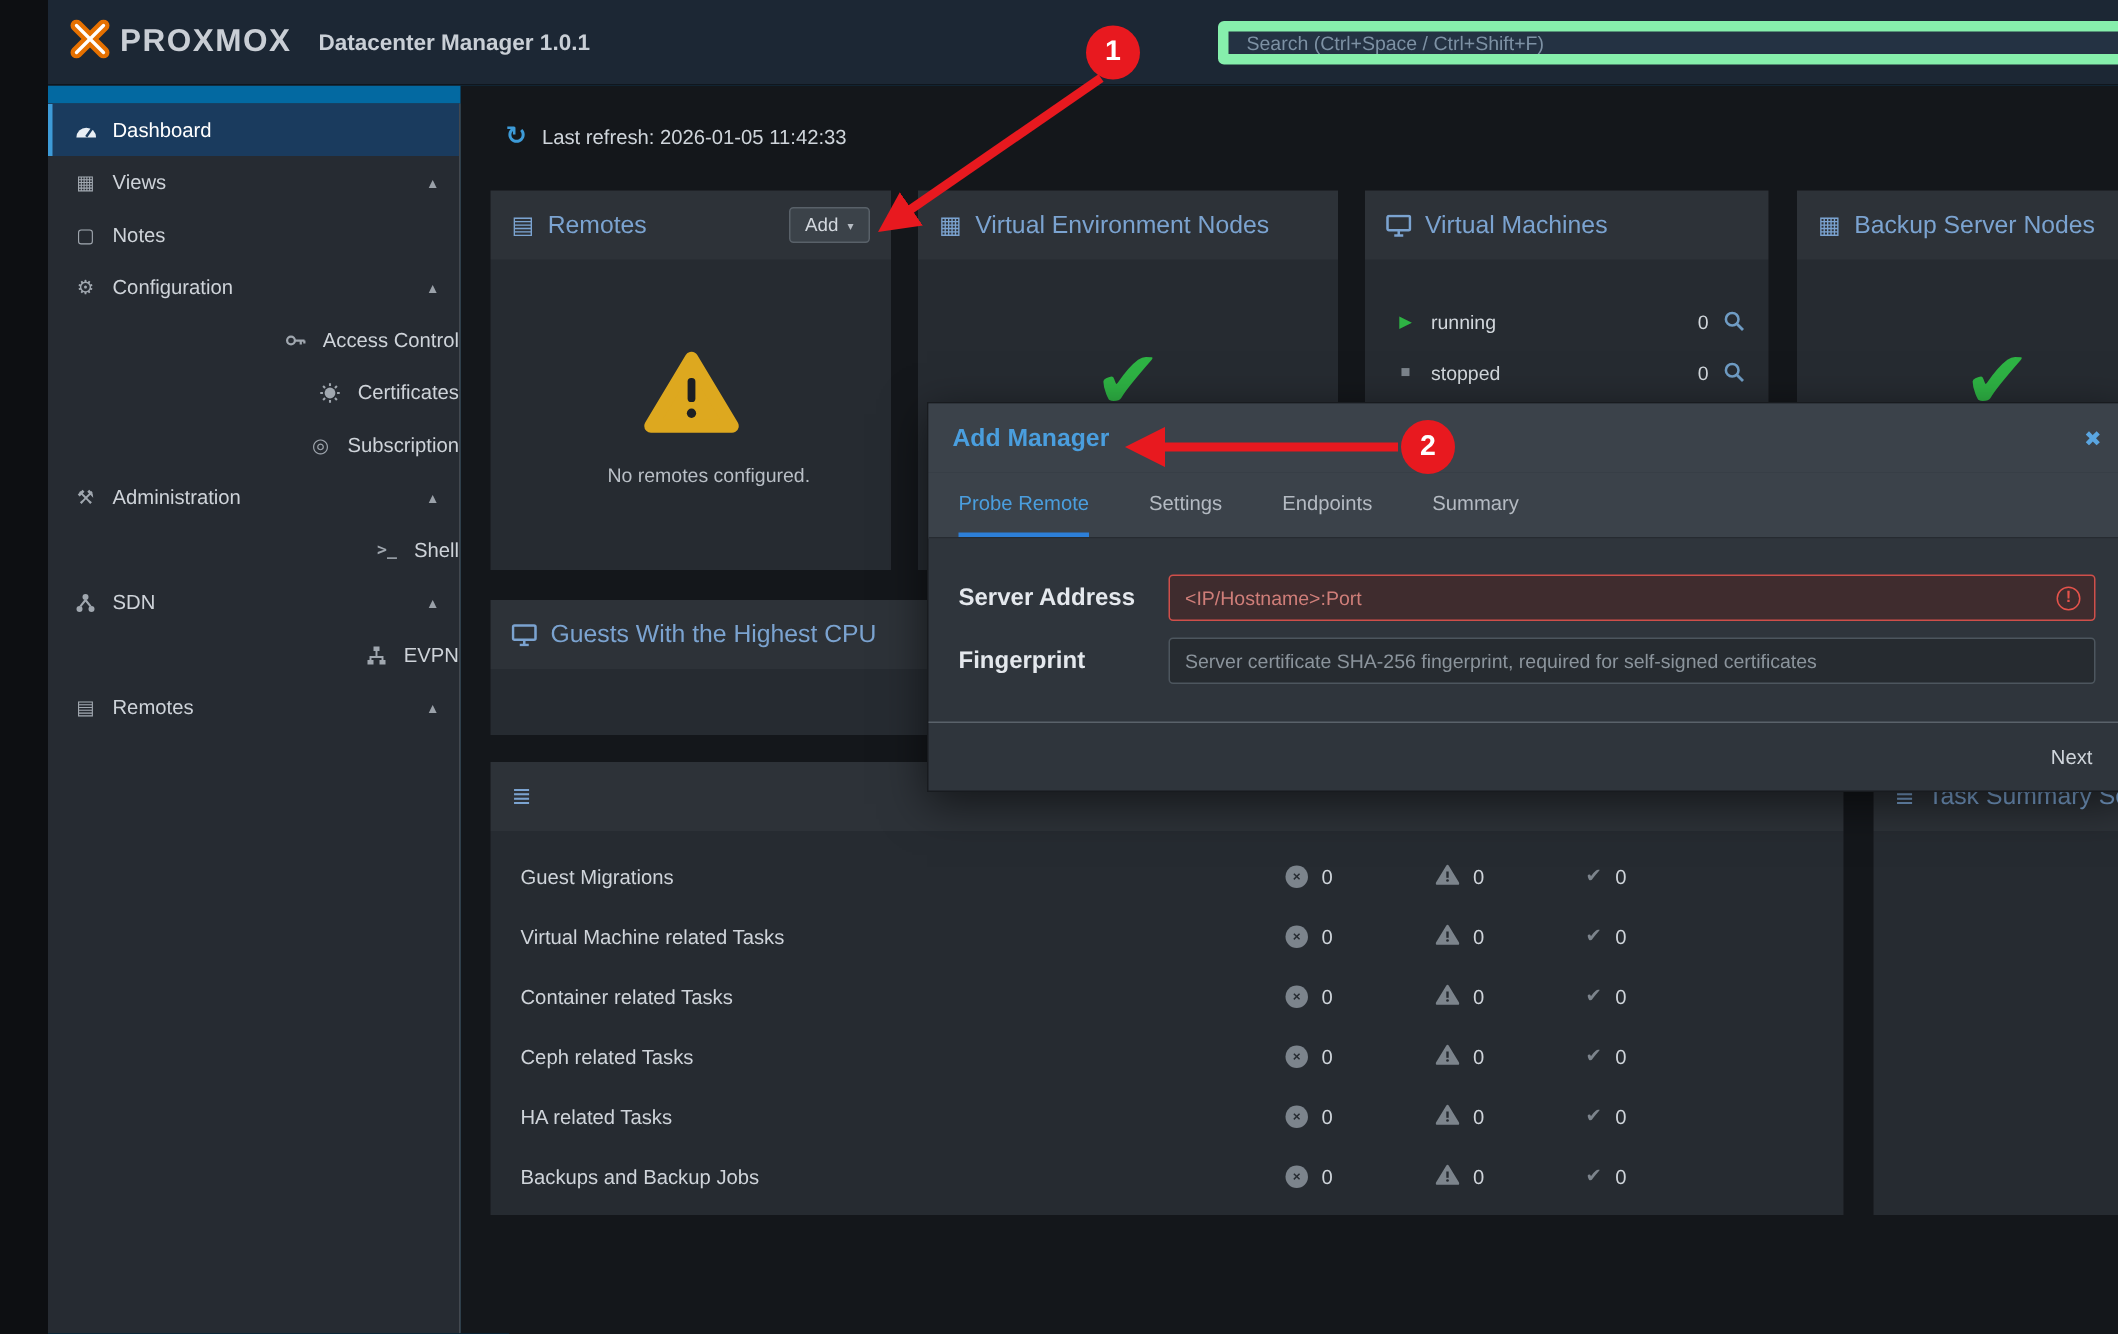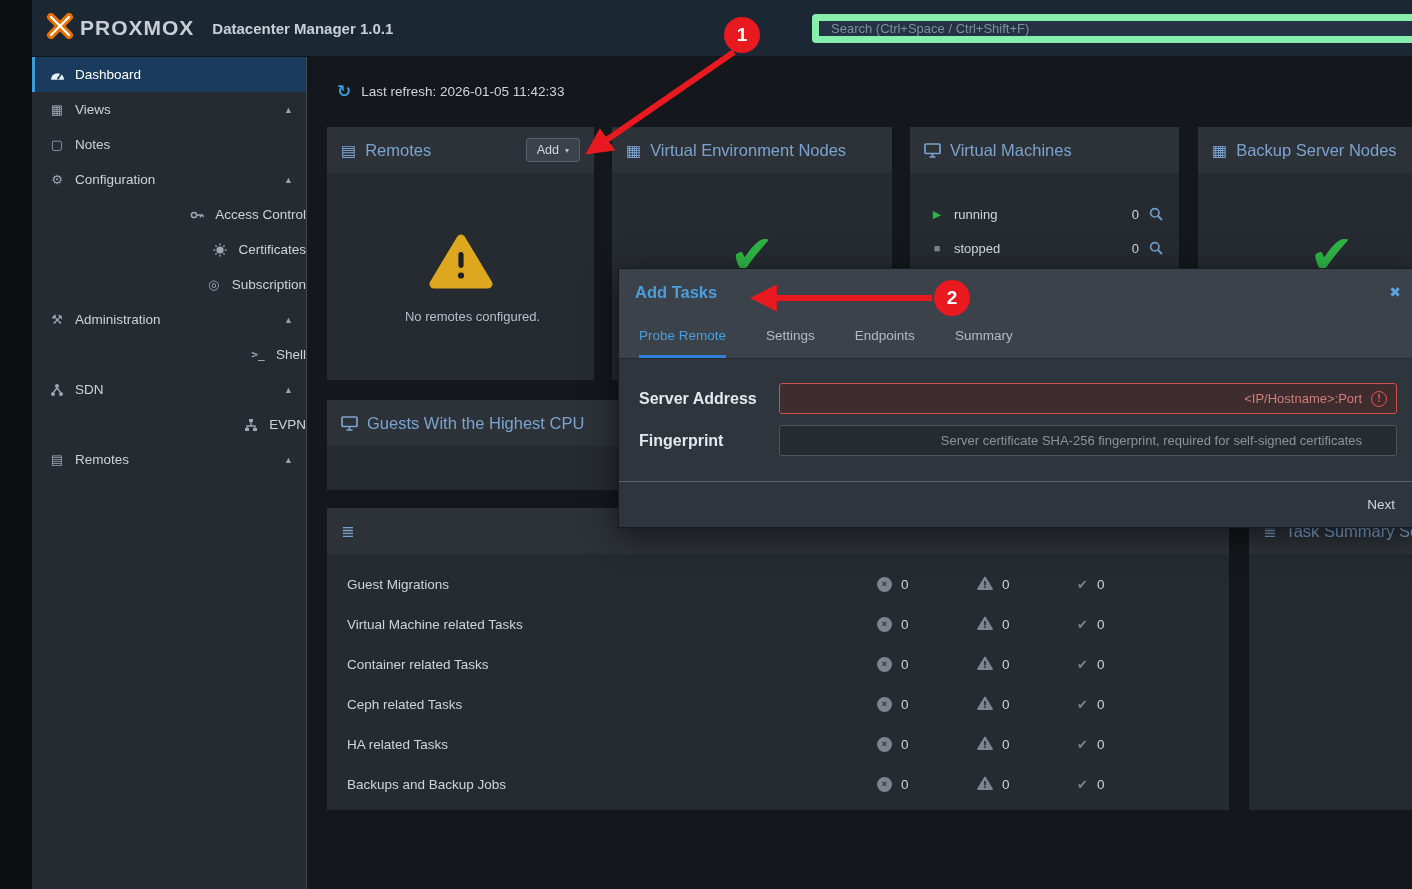--- a/index.html
+++ b/index.html
@@ -11,21 +11,21 @@
   .topbar{position:absolute;left:0;top:0;width:1412px;height:57px;background:#1c2734;
           display:flex;align-items:center;padding:0 14px;border-bottom:1px solid #10161d;z-index:5;}
   .logo{display:flex;align-items:center;gap:6px;}
   .brand-text{font-size:21px;font-weight:800;letter-spacing:1px;color:#c9ced5;}
   .app-title{margin-left:18px;font-size:15px;font-weight:600;color:#c9cfd6;}
   .search-input{margin-left:auto;width:618px;height:29px;background:#243243;border:7px solid #86efac;
           border-radius:4px;color:#cfd6dd;padding:0 12px;font-size:13px;font-family:inherit;}
   .search-input::placeholder{color:#7d91a4;}
 
   
-  .sidebar{position:absolute;left:0;top:57px;width:275px;bottom:0;background:#262b32;
+  .sidebar{position:absolute;left:0;top:69px;width:275px;bottom:0;background:#262b32;
            border-right:1px solid #43484f;z-index:4;}
   .side-item{height:35px;display:flex;align-items:center;padding-left:14px;font-size:13.5px;
              color:#ced3d9;cursor:pointer;position:relative;}
   .side-item.indent{padding-left:34px;justify-content:flex-end;}
   .side-item.active{background:#1a3b5e;color:#ffffff;box-shadow:inset 3px 0 0 #3d9bd8;}
   .side-icon{width:22px;margin-right:7px;color:#a0a7af;font-size:13px;display:flex;
              align-items:center;justify-content:center;flex:0 0 22px;}
   .side-item.active .side-icon{color:#e8eef4;}
   .side-icon svg{display:block;}
   .shell-glyph{font-family:"DejaVu Sans Mono",monospace;font-size:11px;font-weight:bold;}
@@ -64,21 +64,21 @@
   .vm-state.play{color:#2eb344;font-size:11px;}
   .vm-state.stop{color:#7c848c;font-size:11px;}
   .vm-count{margin-left:auto;}
   .mag-icon{color:#6f9cc4;display:flex;cursor:pointer;}
 
   #panel-guests{left:20px;top:343px;width:902px;height:90px;}
   #panel-tasks{left:20px;top:451px;width:902px;height:302px;}
   #panel-tasks-right{left:942px;top:451px;width:470px;height:302px;}
 
   .task-rows{padding-top:10px;}
-  .task-row{height:40px;display:flex;align-items:center;padding:0 52px 0 20px;
+  .task-row{height:40px;display:flex;align-items:center;padding:0 72px 0 20px;
             font-size:13.5px;color:#cfd4da;}
   .task-label{flex:1;}
   .t-cell{width:100px;display:flex;align-items:center;gap:9px;}
   .err-dot{width:15px;height:15px;border-radius:50%;background:#7c848c;color:#262b31;
            font-size:9px;font-weight:bold;display:flex;align-items:center;justify-content:center;line-height:1;}
   .ok-sm{color:#7c848c;font-size:13px;}
 
   
   .modal{position:absolute;left:586px;top:268px;width:800px;height:260px;background:#2f353c;
          border:1px solid #181b1f;box-shadow:0 8px 28px rgba(0,0,0,.55);z-index:50;}
@@ -88,21 +88,21 @@
   .modal-tabs{height:44px;display:flex;align-items:stretch;padding:0 20px;background:#3b424a;
               border-bottom:1px solid #262b31;}
   .mtab{display:flex;align-items:center;font-size:13.5px;color:#b4bac2;margin-right:40px;
         border-bottom:3px solid transparent;cursor:pointer;}
   .mtab.active{color:#4a9ede;border-bottom-color:#2d7fd8;}
   .modal-body{padding:24px 20px 0 20px;}
   .field-row{display:flex;align-items:center;margin-bottom:11px;}
   .field-label{width:140px;font-size:16px;color:#e4e8ed;font-weight:bold;}
   .field-wrap{position:relative;flex:1;}
   .m-input{width:100%;height:31px;background:#262b30;border:1px solid #4d565e;border-radius:3px;
-           color:#cfd5db;padding:0 34px 0 10px;font-size:13px;font-family:inherit;text-align:right;}
+           color:#cfd5db;padding:0 34px 0 10px;font-size:13px;font-family:inherit;}
   .m-input::placeholder{color:#8b949c;}
   .m-input.error{background:#3f2c2e;border-color:#cf4f4a;}
   .m-input.error::placeholder{color:#cf7e79;}
   .err-badge{position:absolute;right:10px;top:50%;transform:translateY(-50%);width:16px;height:16px;
              border:1.5px solid #e5534b;border-radius:50%;color:#e5534b;font-size:11px;font-weight:bold;
              display:flex;align-items:center;justify-content:center;line-height:1;}
   .modal-footer{position:absolute;left:0;right:0;bottom:0;height:46px;border-top:1px solid #5a626a;
                 display:flex;align-items:center;justify-content:flex-end;padding:0 16px;}
   .next-btn{background:transparent;border:none;color:#d0d6dc;font-size:13.5px;cursor:pointer;font-family:inherit;}
 
@@ -443,21 +443,21 @@
       <div class="panel-head">
         <span class="card-icon">≣</span>
         <span class="card-title">Task Summary So</span>
       </div>
     </section>
 
   </main>
 
   <div class="modal">
     <div class="modal-head">
-      <span class="modal-title">Add Tasks</span>
+      <span class="modal-title">Add Manager</span>
       <span class="modal-close">✖</span>
     </div>
     <div class="modal-tabs">
       <span class="mtab active">Probe Remote</span>
       <span class="mtab">Settings</span>
       <span class="mtab">Endpoints</span>
       <span class="mtab">Summary</span>
     </div>
     <div class="modal-body">
       <div class="field-row">

